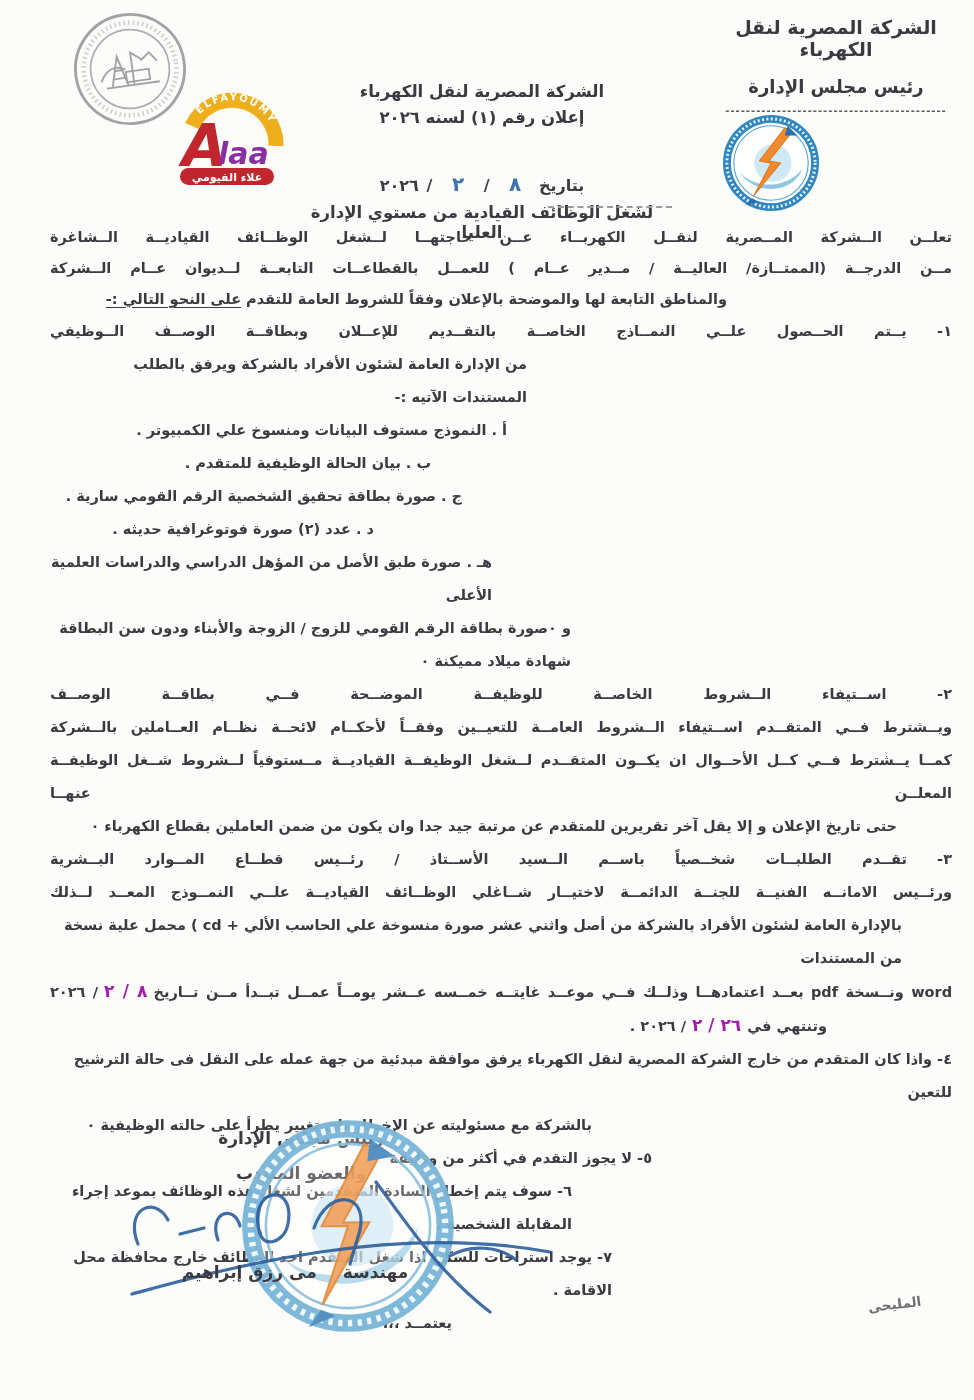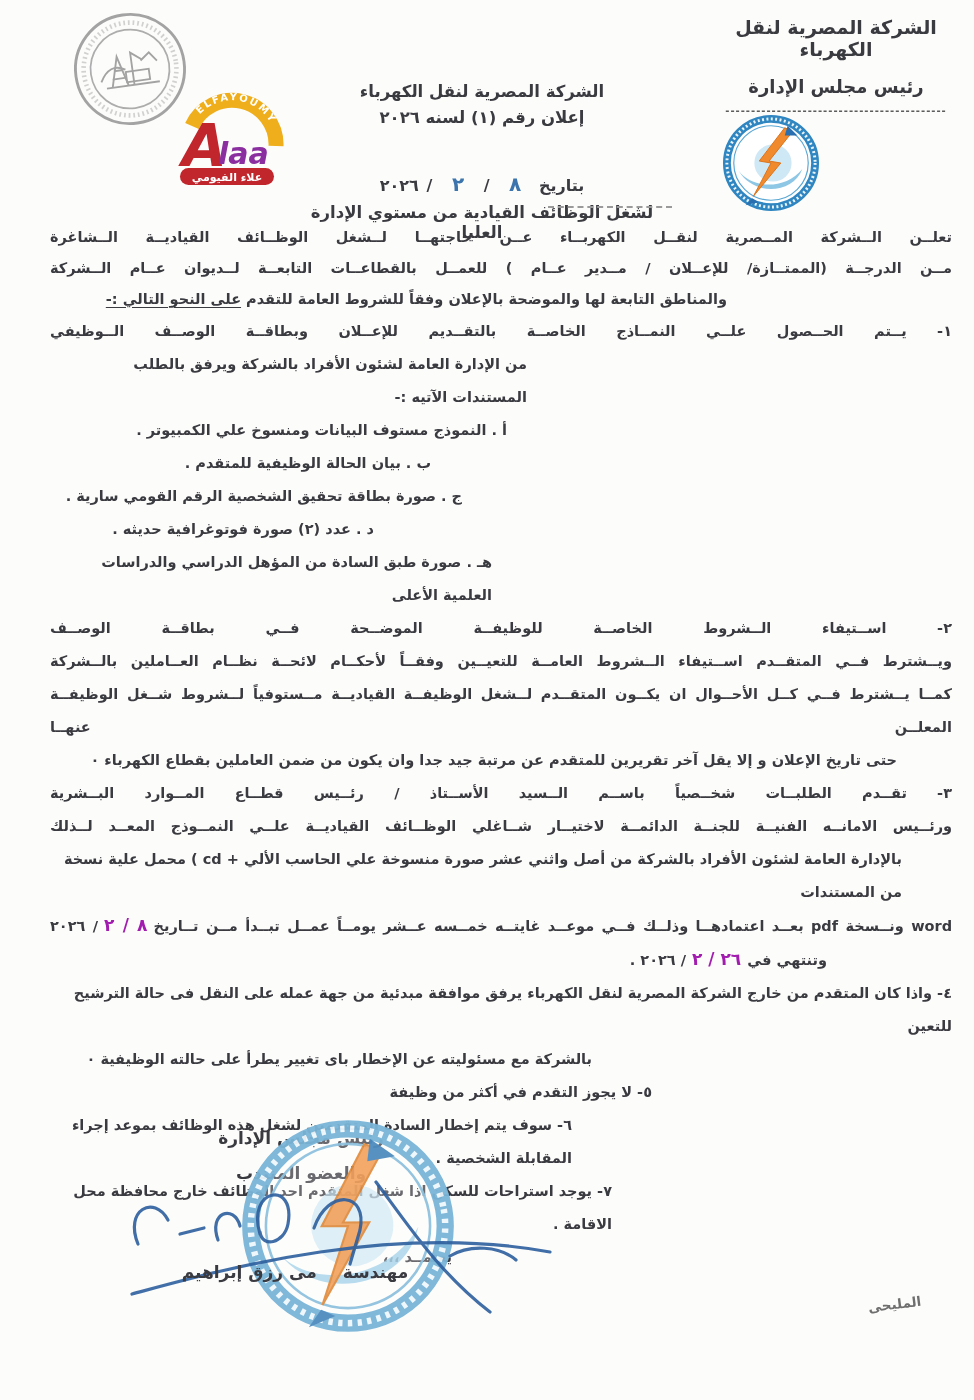--- a/index.html
+++ b/index.html
@@ -127,32 +127,33 @@
       <polygon points="64,14 38,48 50,50 32,84 60,50 48,48 72,18" fill="#f08a2d" stroke="#d9731d" stroke-width="1"></polygon>
       <polygon points="67,12 77,22 64,22" fill="#2a6fb0"></polygon>
       <polygon points="31,86 24,93 37,90" fill="#2a6fb0"></polygon>
     </svg>
   </div>
 
   <div class="mini-dashes"></div>
 
   <main class="doc-body" dir="rtl">
     <p class="intro j">تعلــن الــشركة المــصرية لنقــل الكهربــاء عــن حاجتهــا لــشغل الوظــائف القياديــة الــشاغرة</p>
-    <p class="intro j">مــن الدرجــة (الممتــازة/ للإعــلان / مــدير عــام ) للعمــل بالقطاعــات التابعــة لــديوان عــام الــشركة</p>
+    <p class="intro j">مــن الدرجــة (الممتــازة/ العاليــة / مــدير عــام ) للعمــل بالقطاعــات التابعــة لــديوان عــام الــشركة</p>
     <p class="intro r pr225"><span>والمناطق التابعة لها والموضحة بالإعلان وفقاً للشروط العامة للتقدم </span><span class="u">على النحو التالي :-</span></p>
 
     <p class="j">١- يــتم الحــصول علــي النمــاذج الخاصــة بالتقــديم للإعــلان وبطاقــة الوصــف الــوظيفي</p>
     <p class="r pr425">من الإدارة العامة لشئون الأفراد بالشركة ويرفق بالطلب المستندات الآتيه :-</p>
 
     <div class="docs">
       <p class="r">أ . النموذج مستوف البيانات ومنسوخ علي الكمبيوتر .</p>
       <p class="r">ب . بيان الحالة الوظيفية للمتقدم .</p>
       <p class="r">ج . صورة بطاقة تحقيق الشخصية الرقم القومي سارية .</p>
       <p class="r">د . عدد (٢) صورة فوتوغرافية حديثه .</p>
-      <p class="r">هـ . صورة طبق السادة من المؤهل الدراسي والدراسات العلمية الأعلى</p>
+      <p class="r">هـ . صورة طبق الأصل من المؤهل الدراسي والدراسات العلمية الأعلى</p>
+      <p class="r">و ٠صورة بطاقة الرقم القومي للزوج / الزوجة والأبناء ودون سن البطاقة شهادة ميلاد مميكنة ٠</p>
     </div>
 
     <p class="j">٢- اســتيفاء الــشروط الخاصــة للوظيفــة الموضــحة فــي بطاقــة الوصــف</p>
     <p class="j">ويــشترط فــي المتقــدم اســتيفاء الــشروط العامــة للتعيــين وفقــاً لأحكــام لائحــة نظــام العــاملين بالــشركة</p>
     <p class="j">كمــا يــشترط فــي كــل الأحــوال ان يكــون المتقــدم لــشغل الوظيفــة القياديــة مــستوفياً لــشروط شــغل الوظيفــة المعلــن عنهــا</p>
     <p class="r pr55">حتى تاريخ الإعلان و إلا يقل آخر تقريرين للمتقدم عن مرتبة جيد جدا وان يكون من ضمن العاملين بقطاع الكهرباء ٠</p>
 
     <p class="j">٣- تقــدم الطلبــات شخــصياً باســم الــسيد الأســتاذ / رئــيس قطــاع المــوارد البــشرية</p>
     <p class="j">ورئــيس الامانــه الفنيــة للجنــة الدائمــة لاختيــار شــاغلي الوظــائف القياديــة علــي النمــوذج المعــد لــذلك</p>
     <p class="r pr50">بالإدارة العامة لشئون الأفراد بالشركة من أصل واثني عشر صورة منسوخة علي الحاسب الألي + cd ) محمل علية نسخة من المستندات</p>

